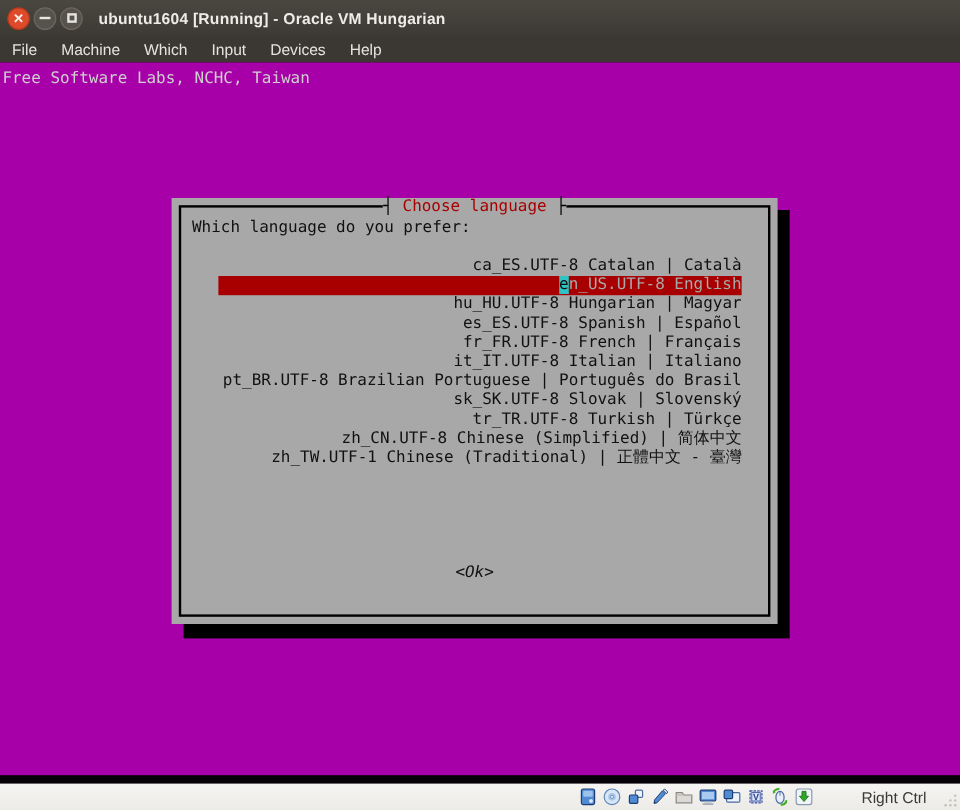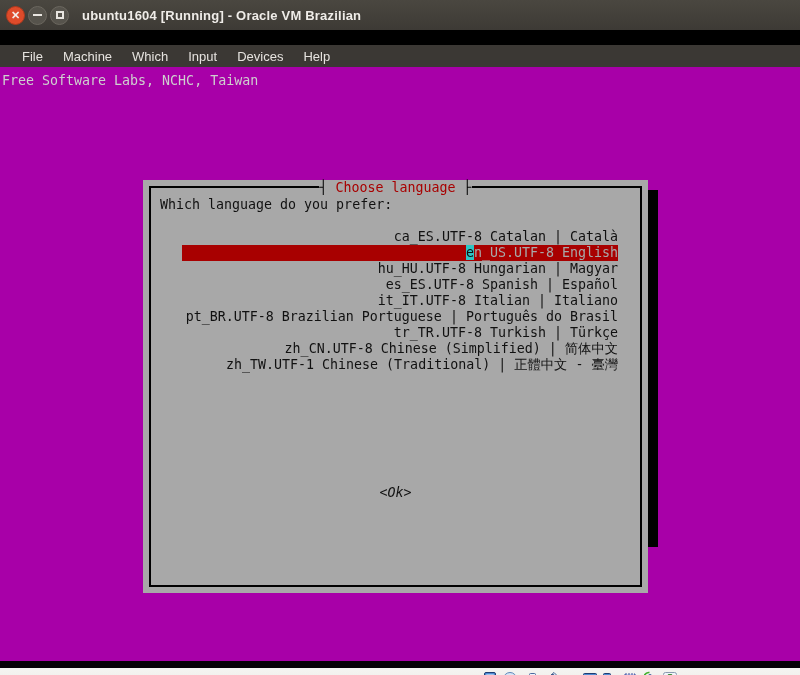--- a/index.html
+++ b/index.html
@@ -18,35 +18,35 @@
     font-size:11px; font-weight:bold; color:#f3ede9; cursor:default;
   }
   .winbtn.close { background:#df4b2a; border:1px solid #b03a1e; }
   .winbtn.gray  { background:#56534c; border:1px solid #6b675f; }
   .glyph-min { width:9px; height:2px; background:#e8e5e0; }
   .glyph-max { width:8px; height:8px; border:2px solid #e8e5e0; }
   .wintitle { color:#efece8; font-weight:bold; font-size:13px; margin-left:10px; letter-spacing:0.2px; }
 
   
   .menubar {
-    height:22px; background:#3b3834; display:flex; align-items:center; padding-left:12px;margin-top:15px;
+    height:22px; background:#3b3834; display:flex; align-items:center; padding-left:0;
   }
   .menu-item { color:#e6e3df; font-size:13px; padding:2px 10px; cursor:default; }
 
   
   .screen {
     position:relative; height:594px; background:#a800a8; overflow:hidden;
     font-family:"DejaVu Sans Mono", monospace; font-size:13.3px; line-height:16px;
   }
   .banner { position:absolute; left:2px; top:6px; color:#cfcfcf; white-space:pre; }
 
   .dialog-shadow { position:absolute; left:153px; top:123px; width:505px; height:357px; background:#000; }
 
   .dialog {
-    position:absolute; left:143px; top:113px; width:505px; height:413px;
+    position:absolute; left:143px; top:113px; width:505px; height:355px;
     background:#a8a8a8; color:#111;
   }
   .dialog-frame { position:absolute; left:6px; top:6px; right:6px; bottom:6px; border:2px solid #000; }
   .dialog-title {
     position:absolute; top:0; left:0; right:0; height:16px;
     display:flex; justify-content:center; pointer-events:none;
   }
   .dialog-title .inner { background:#a8a8a8; white-space:pre; }
   .dialog-title .tick { color:#000; }
   .dialog-title .red  { color:#a80000; }
@@ -81,21 +81,21 @@
   <div class="titlebar">
     <div class="winbtn close">
       <span>✕</span>
     </div>
     <div class="winbtn gray">
       <span class="glyph-min"></span>
     </div>
     <div class="winbtn gray">
       <span class="glyph-max"></span>
     </div>
-    <span class="wintitle">ubuntu1604 [Running] - Oracle VM Brazilian</span>
+    <span class="wintitle">ubuntu1604 [Running] - Oracle VM Hungarian</span>
   </div>
 
   <div class="menubar">
     <span class="menu-item">File</span>
     <span class="menu-item">Machine</span>
     <span class="menu-item">Which</span>
     <span class="menu-item">Input</span>
     <span class="menu-item">Devices</span>
     <span class="menu-item">Help</span>
   </div>
@@ -110,22 +110,24 @@
       <div class="dialog-title">
         <span class="inner"><span class="tick">┤</span> <span class="red">Choose language</span> <span class="tick">├</span></span>
       </div>
       <div class="prompt">Which language do you prefer:</div>
 
       <div class="lang-list">
         <div class="row"><span>ca_ES.UTF-8 Catalan | Català</span></div>
         <div class="row selected"><span class="cursor">e</span><span>n_US.UTF-8 English</span></div>
         <div class="row"><span>hu_HU.UTF-8 Hungarian | Magyar</span></div>
         <div class="row"><span>es_ES.UTF-8 Spanish | Español</span></div>
+        <div class="row"><span>fr_FR.UTF-8 French | Français</span></div>
         <div class="row"><span>it_IT.UTF-8 Italian | Italiano</span></div>
         <div class="row"><span>pt_BR.UTF-8 Brazilian Portuguese | Português do Brasil</span></div>
+        <div class="row"><span>sk_SK.UTF-8 Slovak | Slovenský</span></div>
         <div class="row"><span>tr_TR.UTF-8 Turkish | Türkçe</span></div>
         <div class="row"><span>zh_CN.UTF-8 Chinese (Simplified) | 简体中文</span></div>
         <div class="row"><span>zh_TW.UTF-1 Chinese (Traditional) | 正體中文 - 臺灣</span></div>
       </div>
 
       <div class="ok-row">
         <span class="ok-btn">&lt;Ok&gt;</span>
       </div>
     </div>
   </div>

